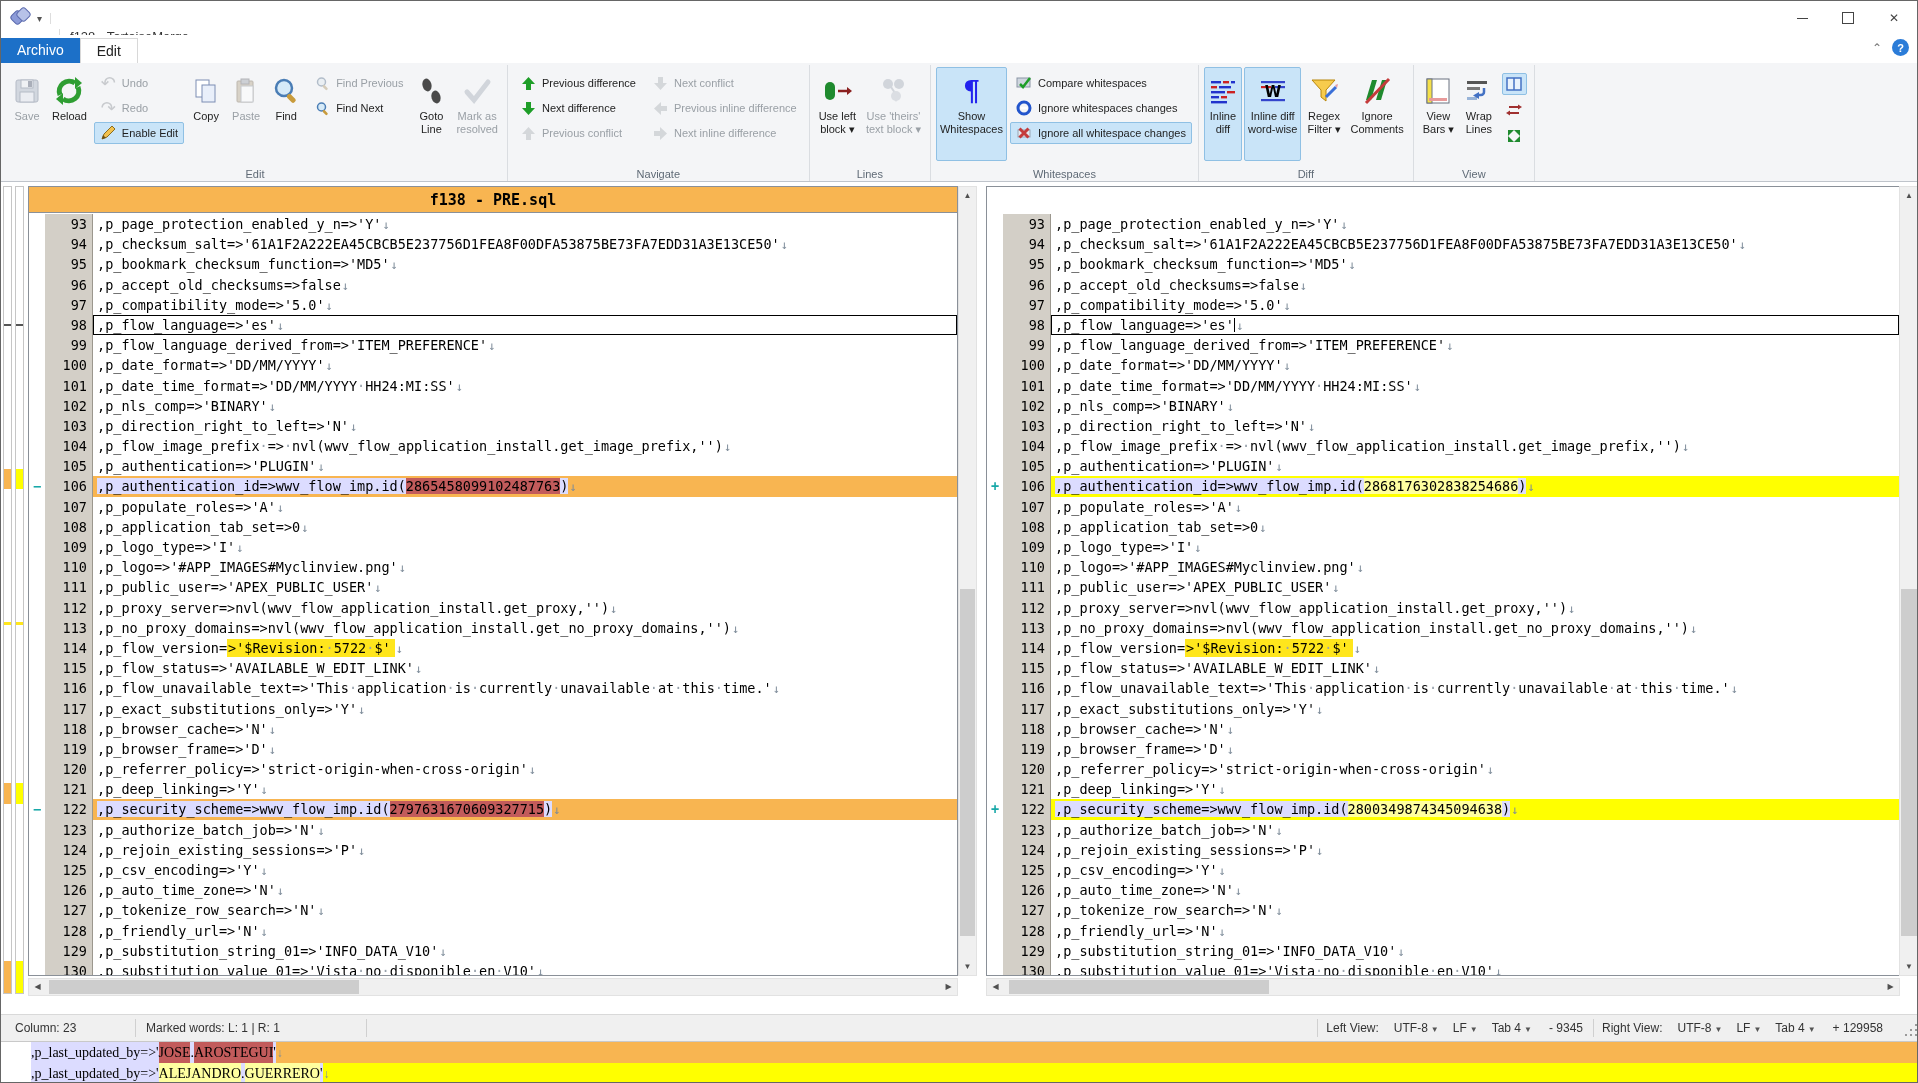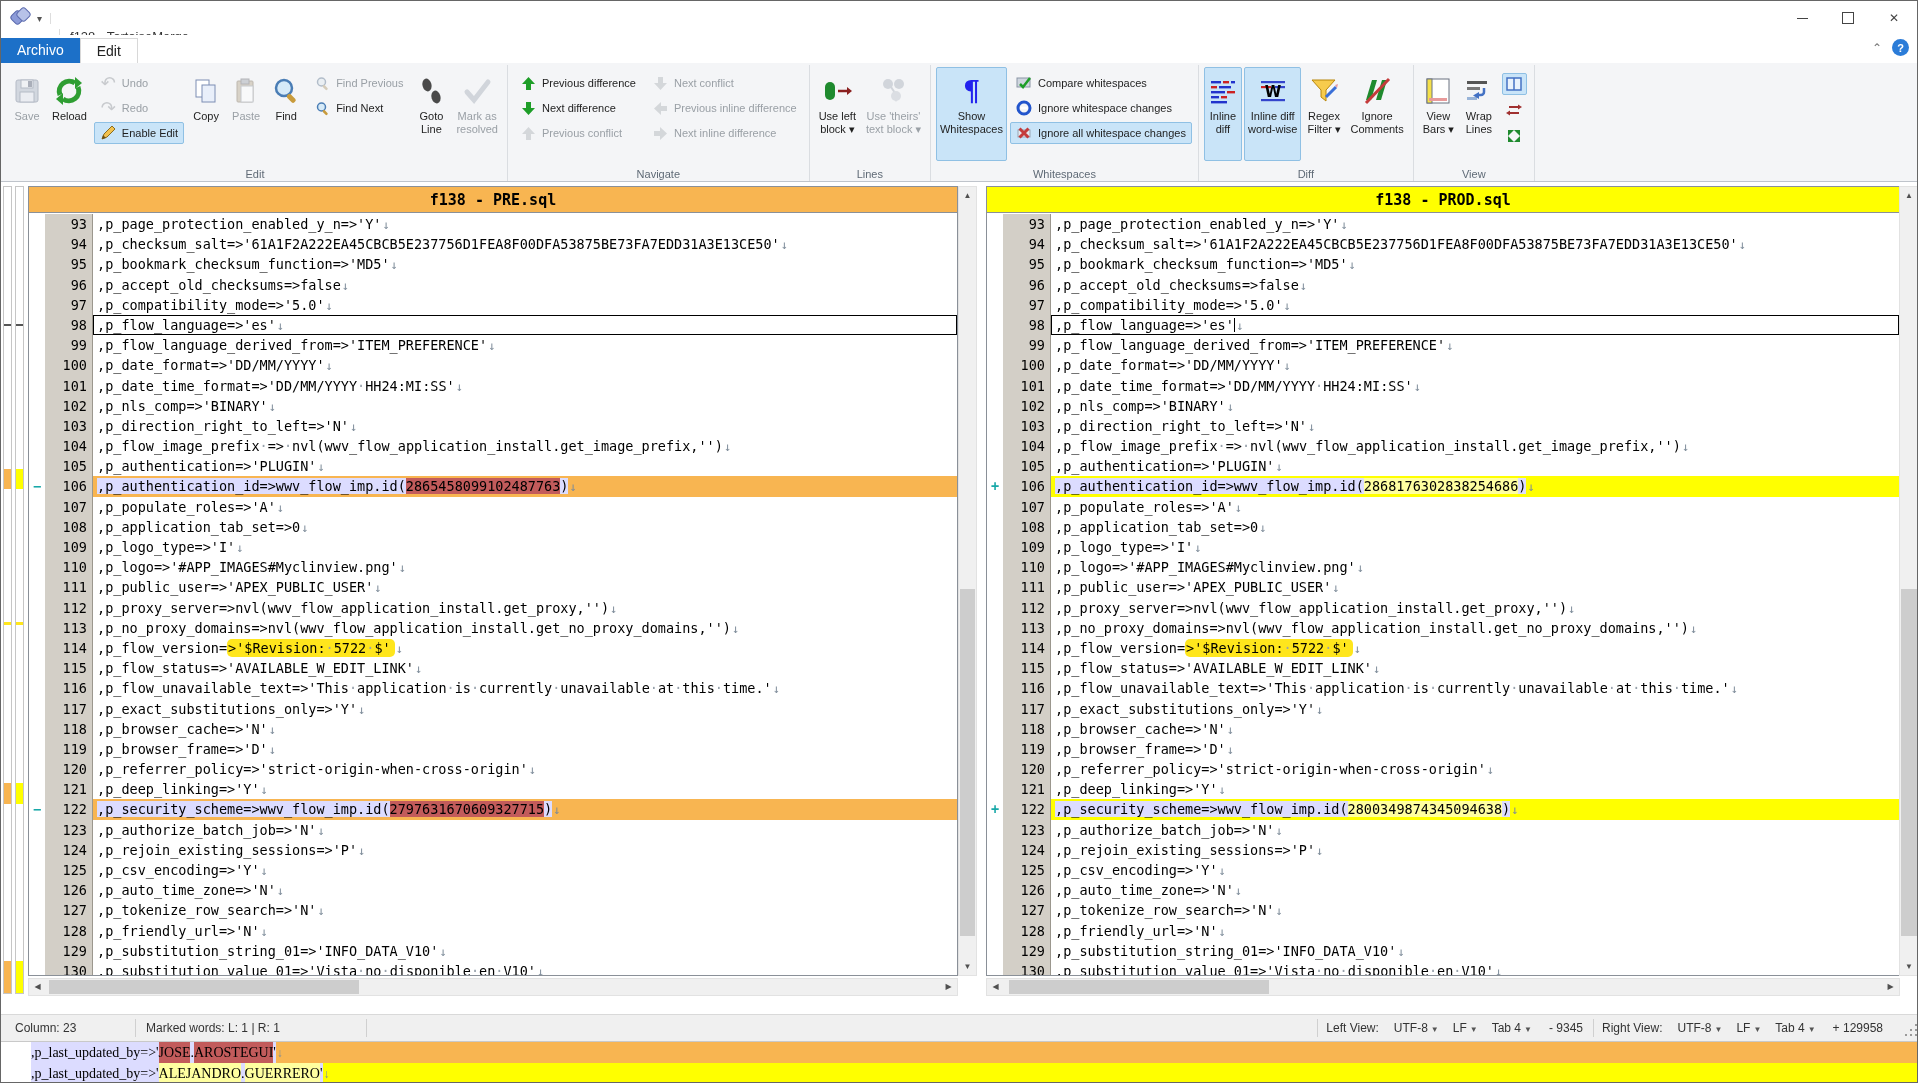--- a/index.html
+++ b/index.html
@@ -55,21 +55,21 @@
   .rmargin{width:16px;flex:none;background:#fff;color:#18A8A8;font-weight:bold;text-align:center;}
   .rgut{width:48px;flex:none;background:#D3CFC7;border-right:1px solid #9B978E;box-sizing:border-box;
         text-align:right;padding-right:5px;color:#000;}
   .rtext{flex:1;padding-left:4px;white-space:pre;overflow:hidden;}
   .rtext.sel{box-shadow:inset 0 0 0 1px #000;}
   .fill-L{background:#F8B551;}
   .fill-R{background:#FFFF00;}
   span.lv{background:#DCDCFF;}
   span.del{background:#C25B5B;}
   span.add{background:#FFFFA0;}
-  span.mk{background:#FFE61C;border-radius:5px;padding:1px 4px 1px 1px;margin-top:48px;}
+  span.mk{background:#FFE61C;border-radius:0;padding:1px 4px 1px 1px;margin-top:48px;}
   span.dot{color:#98A2AC;}
   span.nl{color:#7D8B99;font-size:12px;padding:0 1px;}
   span.caret{display:inline-block;width:1.5px;height:14px;background:#000;vertical-align:-2px;}
   
   .vsb{position:absolute;top:4px;height:790px;width:19px;background:#F0F0F0;border:1px solid #E2E2E2;box-sizing:border-box;}
   .vsb-l{left:957px;} .vsb-r{left:1898px;width:20px;}
   .sbarr{position:absolute;left:0;right:0;height:17px;text-align:center;color:#505050;font-size:8px;line-height:17px;}
   .sbarr.bot{bottom:0;}
   .vthumb{position:absolute;left:1px;right:1px;background:#CDCDCD;}
   .hsb{position:absolute;top:796px;height:18px;background:#F0F0F0;border:1px solid #E2E2E2;box-sizing:border-box;}
@@ -345,21 +345,21 @@
             </span>
             <span>Compare whitespaces</span>
           </div>
           <div class="smallbtn">
             <span class="sicon">
               <svg width="16" height="16">
                 <circle cx="8" cy="8" r="6" fill="none" stroke="#2255CC" stroke-width="3"></circle>
                 <rect x="4.5" y="6.8" width="7" height="2.4" fill="#FFF"></rect>
               </svg>
             </span>
-            <span>Ignore whitespace changes</span>
+            <span>Ignore whitespaces changes</span>
           </div>
           <div class="smallbtn activebtn">
             <span class="sicon">
               <svg width="16" height="16">
                 <rect x="2" y="5" width="12" height="7" fill="#E3E8EE" stroke="#9AA5B5"></rect>
                 <path d="M3.5 3.5 L12.5 12.5 M12.5 3.5 L3.5 12.5" stroke="#C43B3B" stroke-width="3"></path>
               </svg>
             </span>
             <span>Ignore all whitespace changes</span>
           </div>
@@ -694,21 +694,20 @@
         </div>
     </div>
 
     <div class="vsb vsb-l">
       <div class="sbarr">▲</div>
       <div class="vthumb" style="top:51%;height:44%"></div>
       <div class="sbarr bot">▼</div>
     </div>
 
     <div class="pane pane-right">
-      <div class="phead" id="phead-right" style="background: rgb(255, 255, 0);">f138 - PROD.sql</div>
       <div class="pbody" id="pbody-right">
           <div class="row">
             <div class="rmargin"></div>
             <div class="rgut">93</div>
             <div class="rtext"><span>,p_page_protection_enabled_y_n=&gt;'Y'</span><span class="nl">↓</span></div>
           </div>
           <div class="row">
             <div class="rmargin"></div>
             <div class="rgut">94</div>
             <div class="rtext"><span>,p_checksum_salt=&gt;'61A1F2A222EA45CBCB5E237756D1FEA8F00DFA53875BE73FA7EDD31A3E13CE50'</span><span class="nl">↓</span></div>

